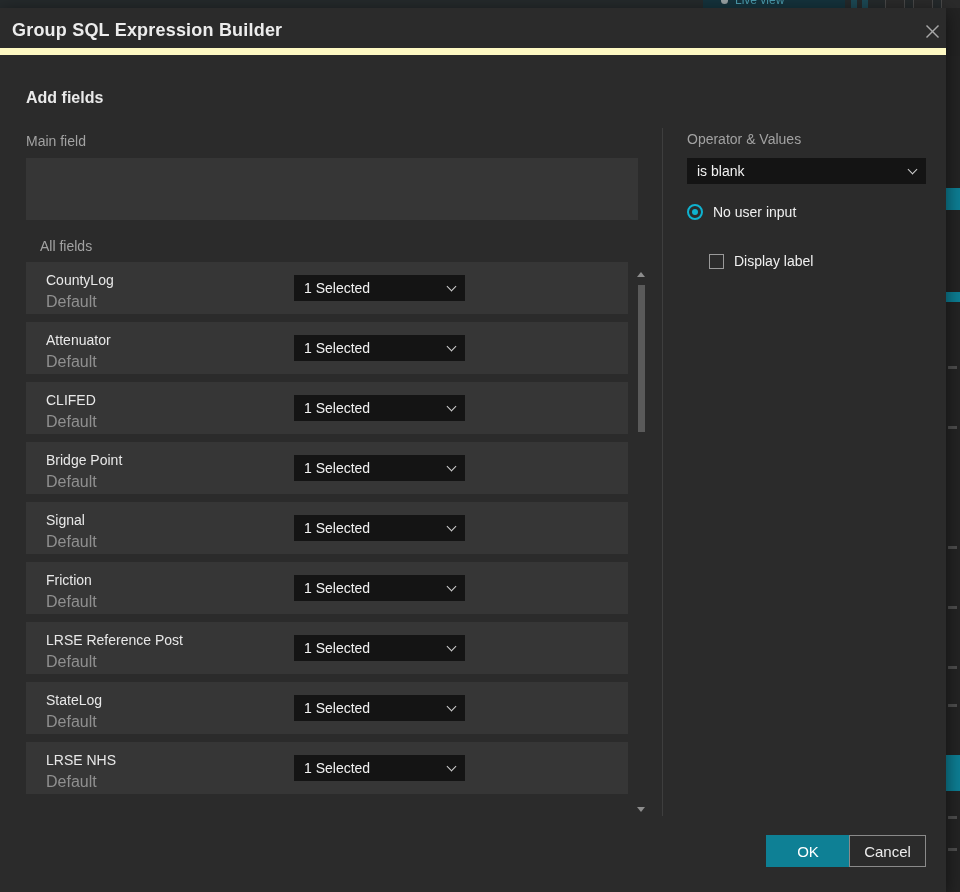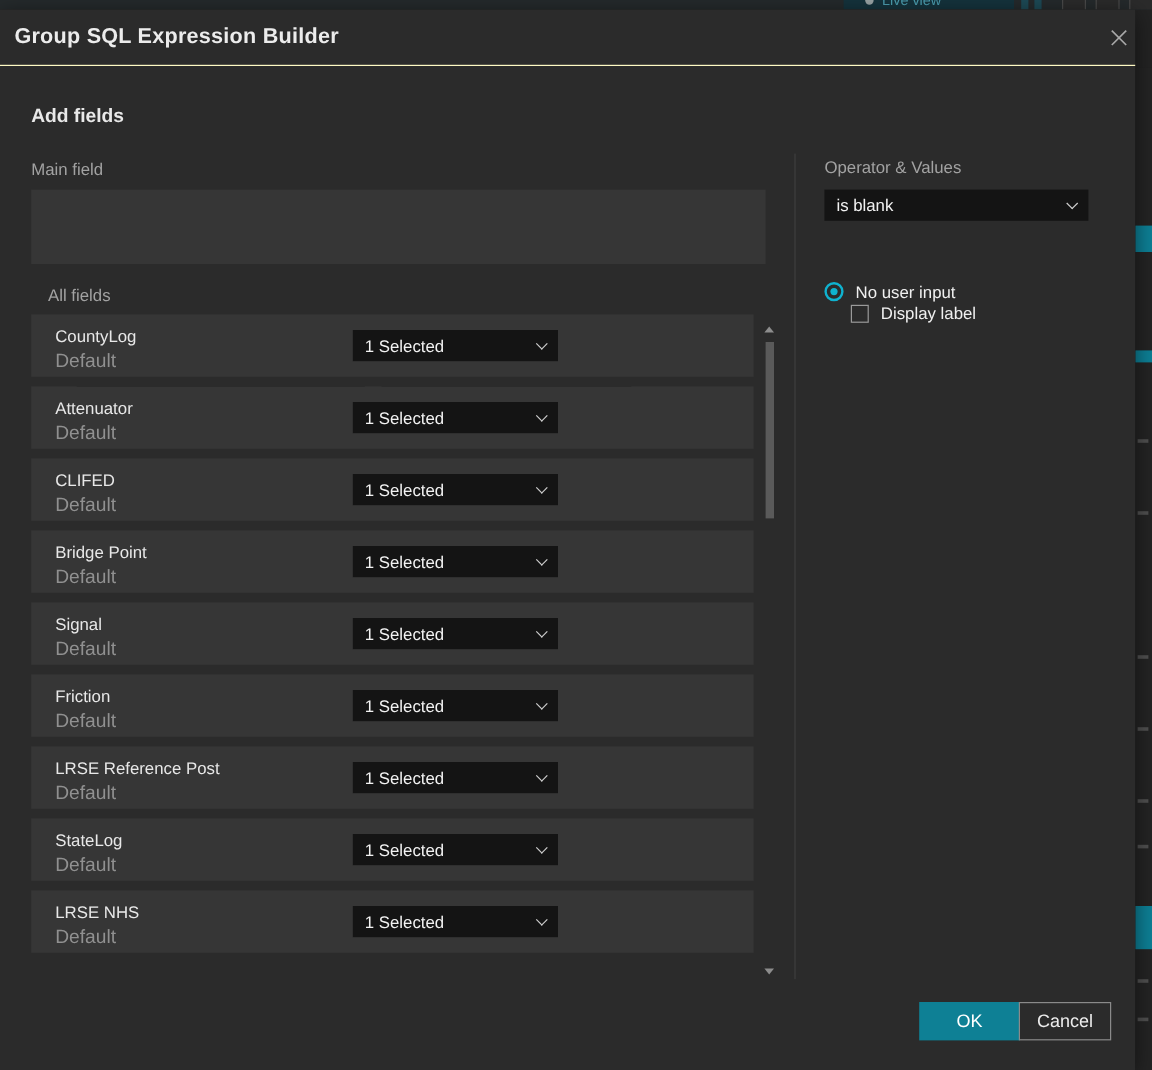--- a/index.html
+++ b/index.html
@@ -17,21 +17,21 @@
 
   
   .bg-sliver { position:absolute; left:946px; top:56px; width:14px; height:836px; background:#242424; overflow:hidden; }
   .sliver-teal { position:absolute; left:0; width:14px; background:#0d7f95; }
   .sliver-mark { position:absolute; left:2px; width:9px; height:3px; background:#4f4f4f; }
 
   
   .modal { position:absolute; left:0; top:8px; width:946px; height:884px; background:#2b2b2b;
            box-shadow:0 4px 18px rgba(0,0,0,.55); }
   .modal-header { position:absolute; left:0; top:0; width:946px; height:47px;
-                  border-bottom:1px solid #fef9c3; }
+                  border-bottom:7px solid #fef9c3; }
   .modal-title { position:absolute; left:12px; top:12px; font-size:18px; font-weight:600; color:#ececec; letter-spacing:.2px; }
   .close-btn { position:absolute; left:918px; top:8px; width:28px; height:30px; cursor:pointer;
                display:flex; align-items:center; justify-content:center; background:none; border:none; }
   .close-btn svg { stroke:#a8a8a8; }
 
   .h-add { position:absolute; left:26px; top:81px; font-size:16px; font-weight:700; color:#e9e9e9; }
   .sec-label { position:absolute; font-size:14px; font-weight:400; color:#a2a2a2; }
 
   
   .dropdown { position:absolute; height:26px; background:#141414; display:flex; align-items:center;
@@ -54,23 +54,23 @@
 
   
   .sb-track { position:absolute; left:637px; top:258px; width:9px; height:550px; }
   .sb-up, .sb-down { position:absolute; left:0; width:0; height:0; border-left:4px solid transparent; border-right:4px solid transparent; cursor:pointer; }
   .sb-up   { top:6px;  border-bottom:5px solid #8d8d8d; }
   .sb-down { bottom:4px; border-top:5px solid #8d8d8d; }
   .sb-thumb { position:absolute; left:1px; top:19px; width:7px; height:147px; background:#5a5a5a; cursor:grab; }
 
   
   .v-divider { position:absolute; left:662px; top:120px; width:1px; height:688px; background:#3e3e3e; }
-  .dd-operator { left:687px; top:150px; width:220px; }
-
-  .radio-row { position:absolute; left:687px; top:227px; display:flex; align-items:center; cursor:pointer;text-align:center; }
+  .dd-operator { left:687px; top:150px; width:239px; }
+
+  .radio-row { position:absolute; left:687px; top:196px; display:flex; align-items:center; cursor:pointer;text-align:center; }
   .radio { width:16px; height:16px; border-radius:50%; border:2px solid #0fb2cf; position:relative; flex:0 0 auto; }
   .radio::after { content:""; position:absolute; left:3px; top:3px; width:6px; height:6px; border-radius:50%; background:#0fb2cf; }
   .radio-row .lbl { margin-left:10px; font-size:14px; color:#f0f0f0; }
 
   .check-row { position:absolute; left:709px; top:245px; display:flex; align-items:center; cursor:pointer; }
   .checkbox { width:15px; height:15px; border:1.5px solid #9a9a9a; background:transparent; flex:0 0 auto; }
   .check-row .lbl { margin-left:10px; font-size:14px; color:#f0f0f0; }
 
   
   .btn { position:absolute; top:827px; height:32px; font-size:15px; cursor:pointer;

